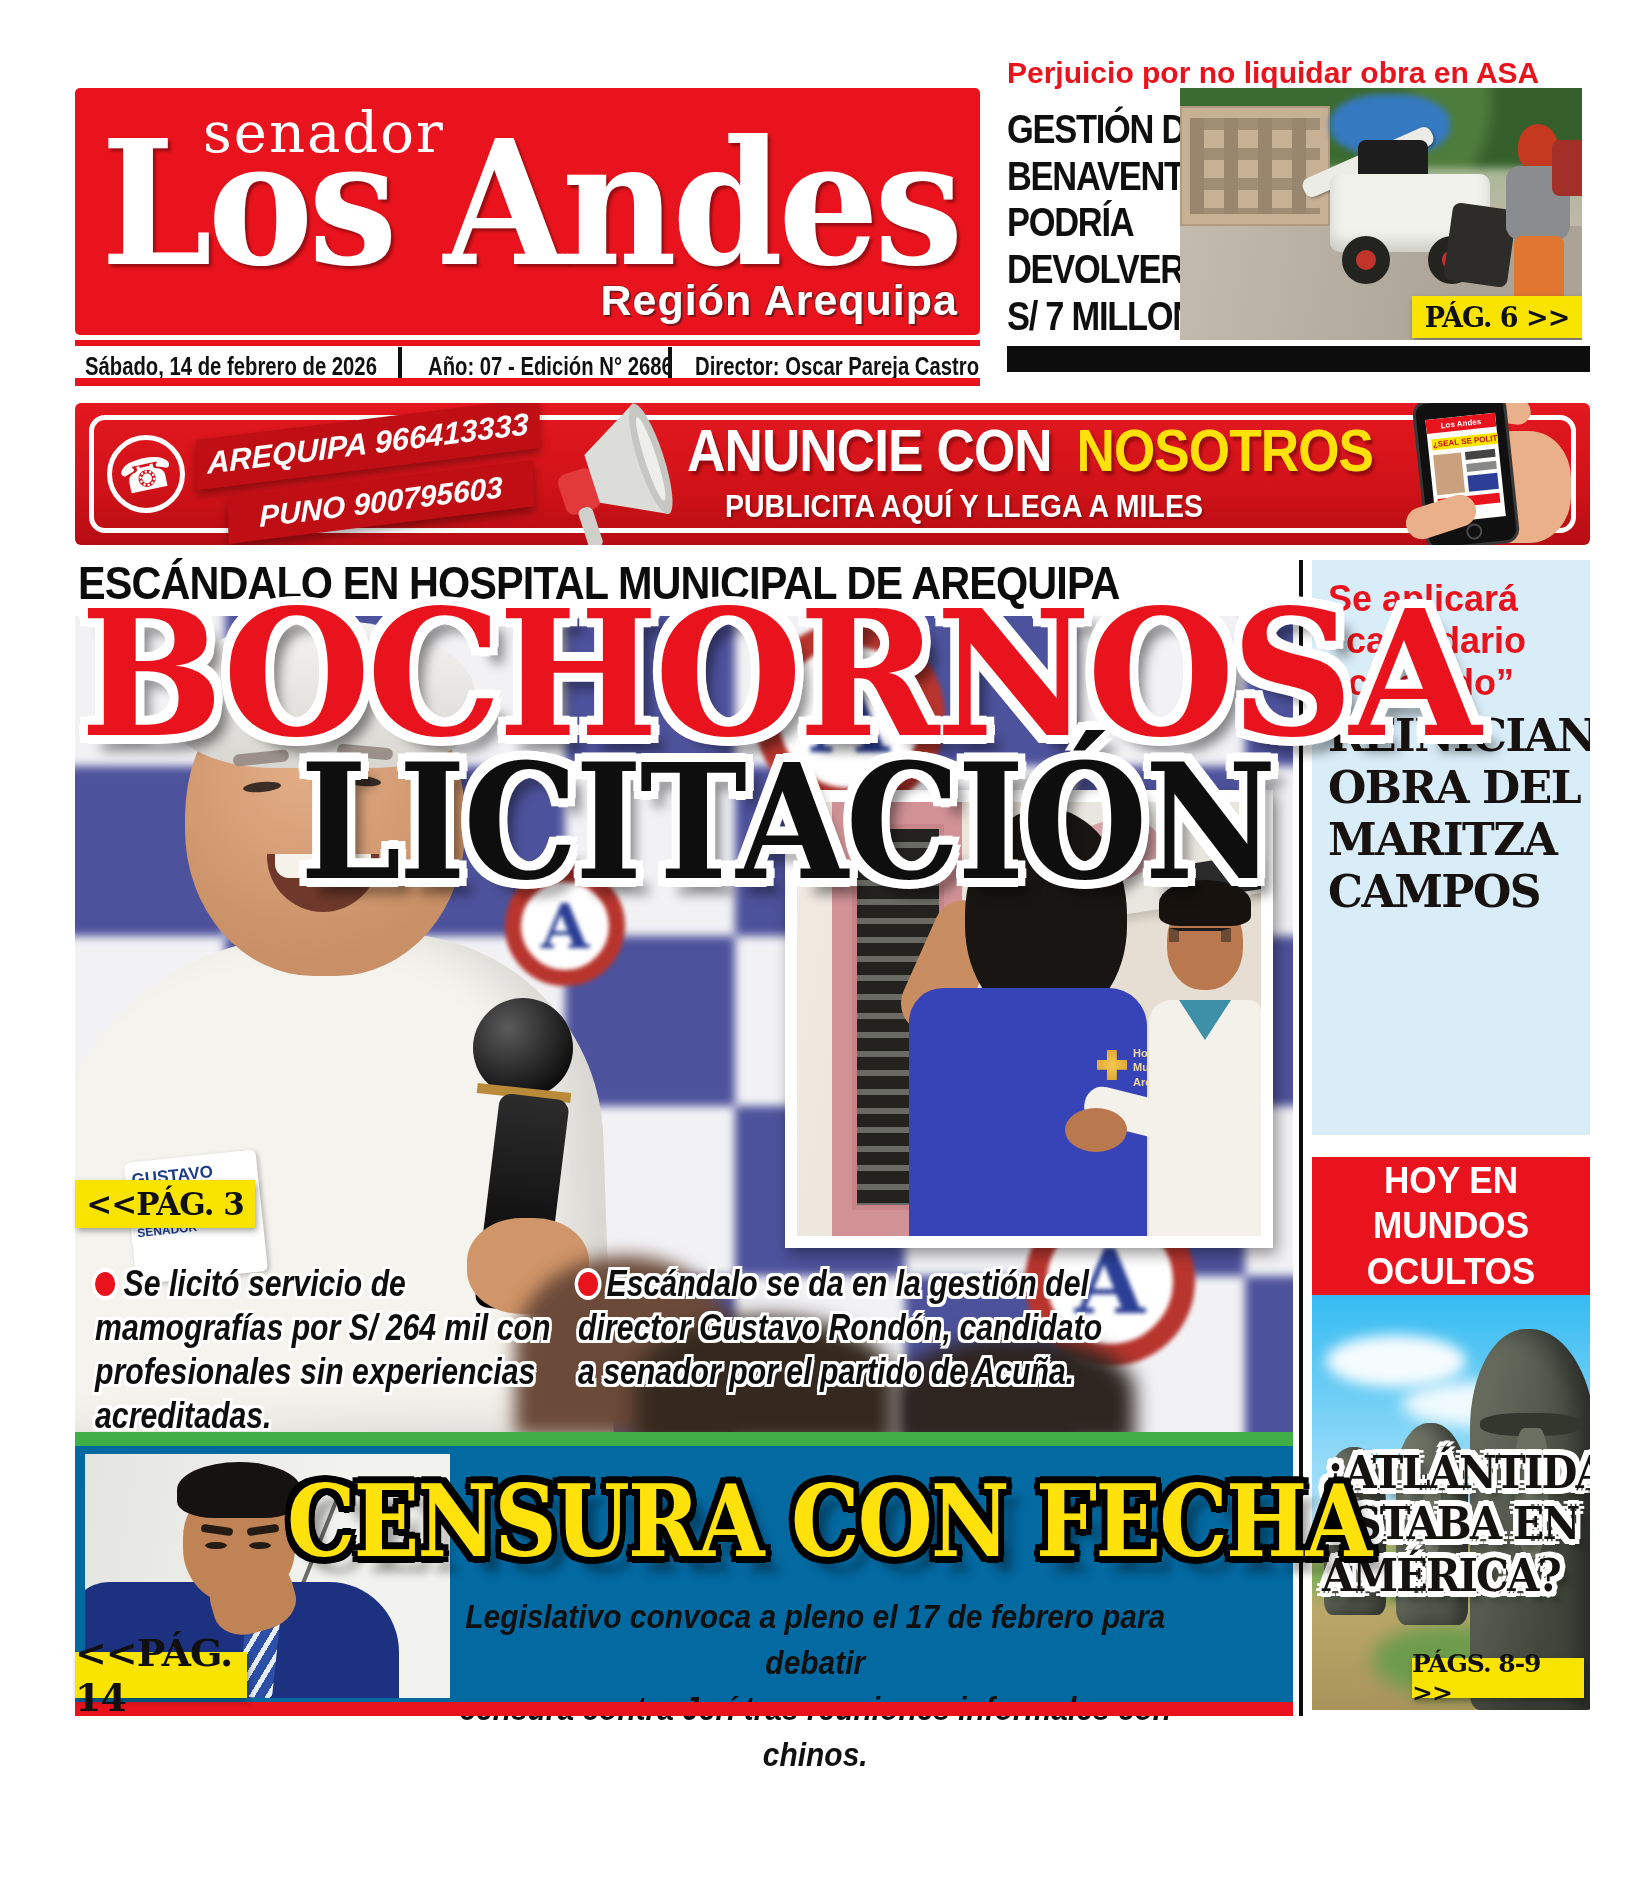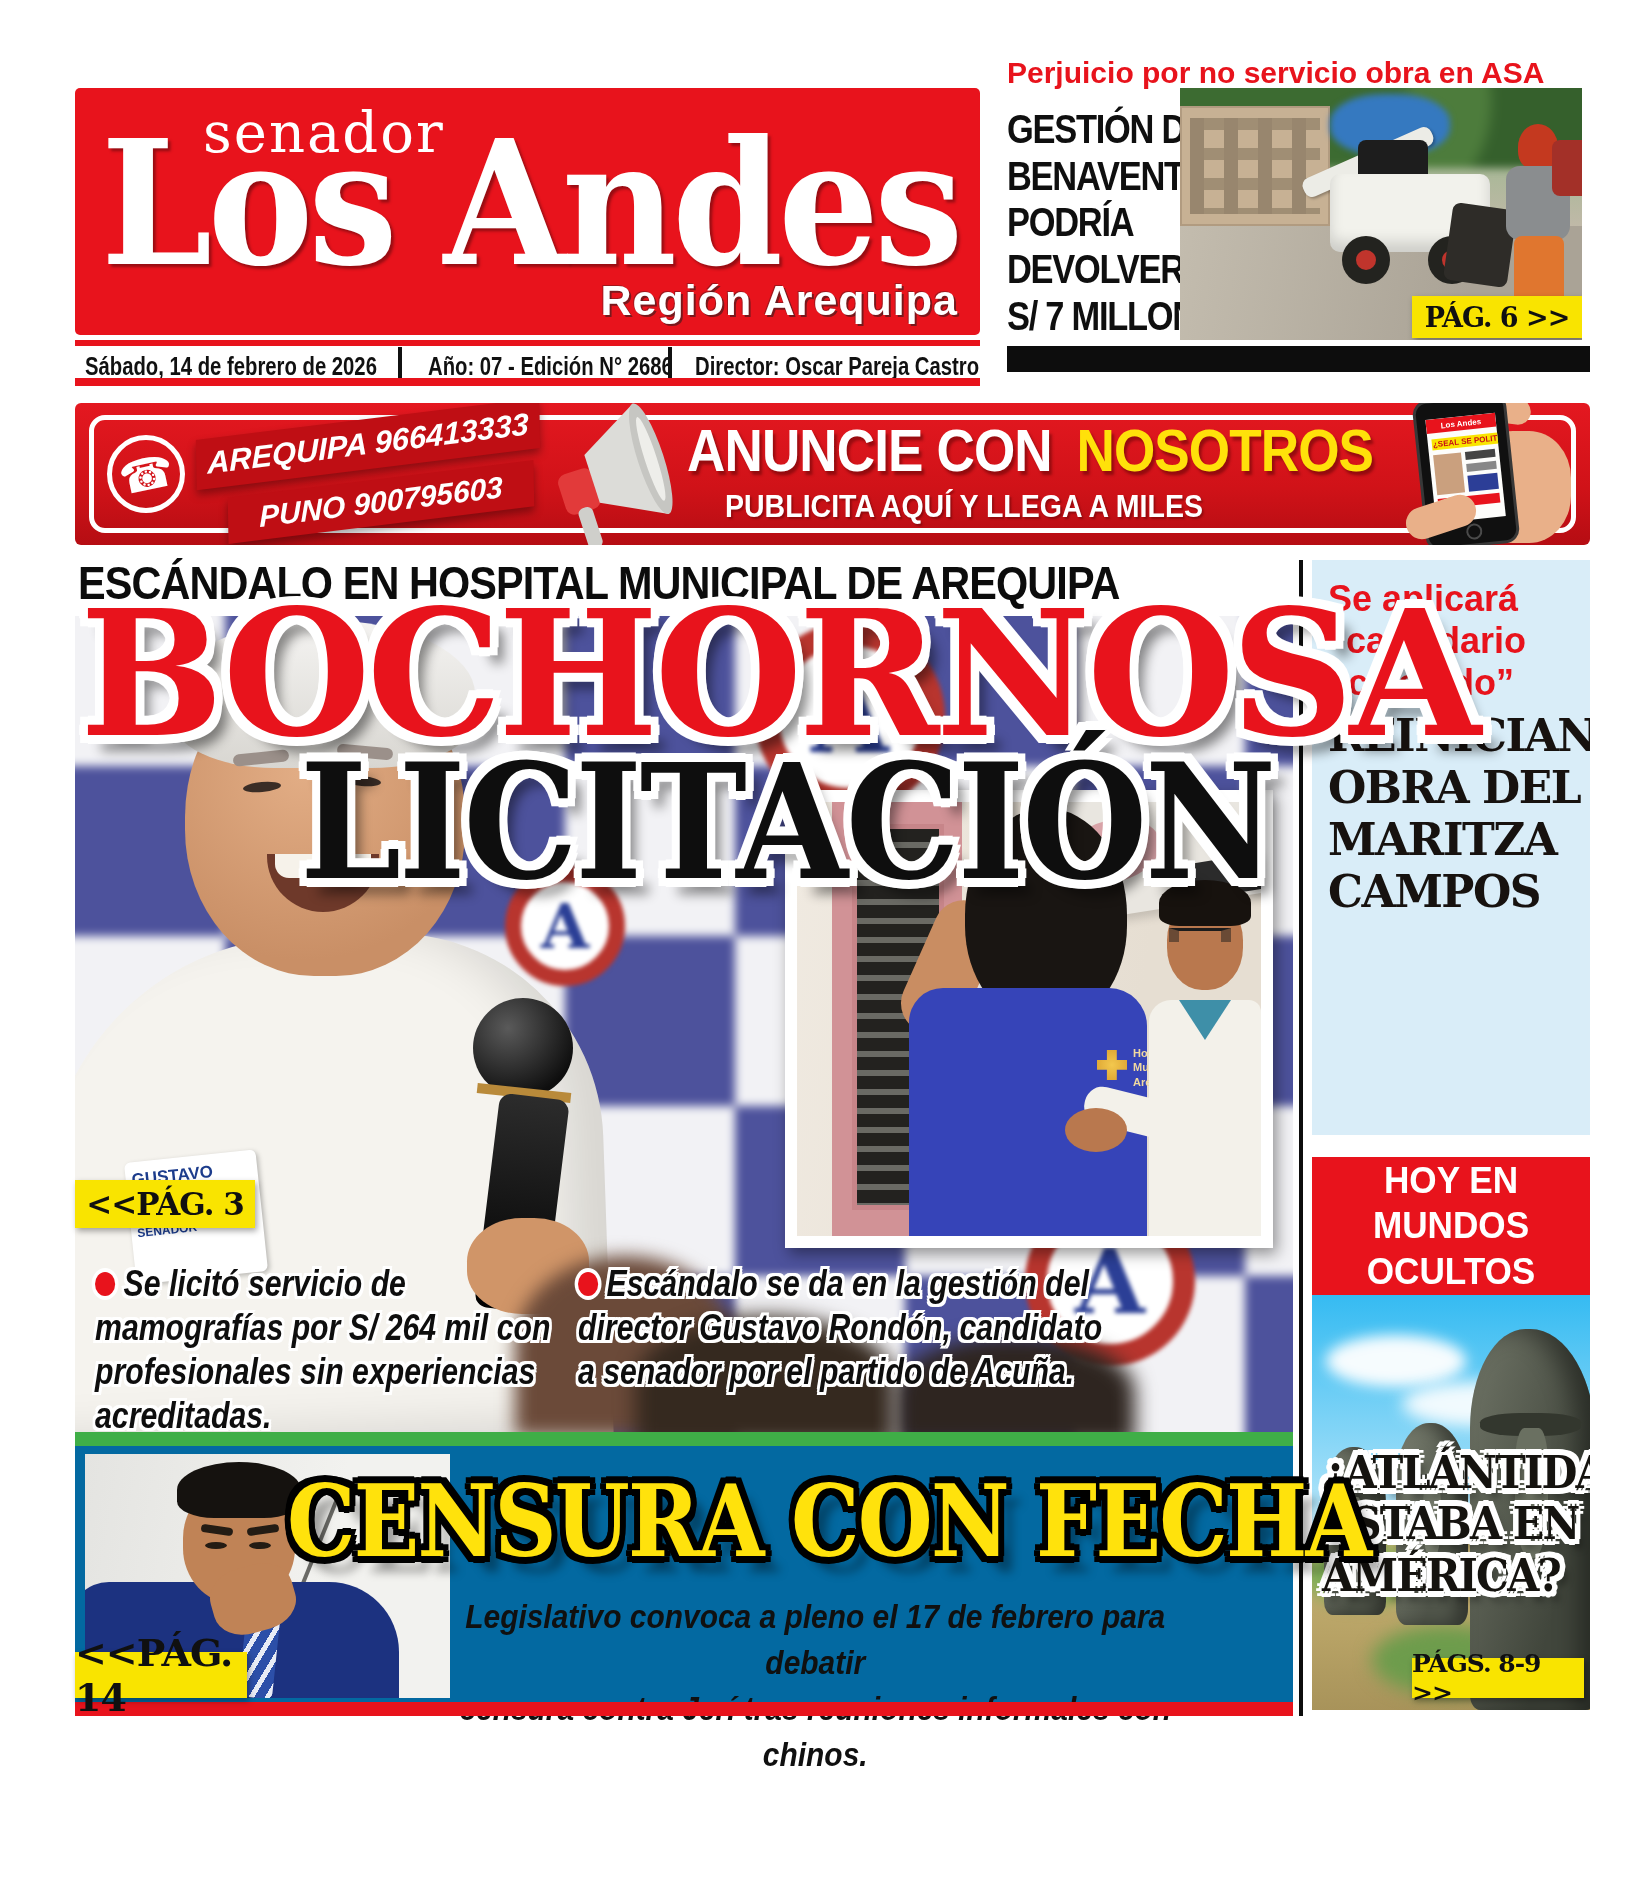--- a/index.html
+++ b/index.html
@@ -27,21 +27,21 @@
 
 <div class="page">
 
   <div class="s" style="left:75px;top:88px;width:905px;height:247px;background:#e8131c;border-radius:5px">
     <div class="s sf" style="left:128px;top:12px;font-size:56px;font-weight:normal;color:#fff;letter-spacing:2px">senador</div>
     <div class="s sf nw" style="left:26px;top:30px;font-size:172px;line-height:1;color:#fff;letter-spacing:-5px;
                 transform:scaleX(.92);transform-origin:left top;text-shadow:3px 3px 3px rgba(0,0,0,.35)">Los Andes</div>
     <div class="s od2 nw" style="right:22px;bottom:10px;font-size:43px;font-weight:900;color:#fff;letter-spacing:1px">Región Arequipa</div>
   </div>
 
-  <div class="s nw" style="left:1007px;top:56px;font-size:30px;font-weight:bold;color:#e8131c">Perjuicio por no servicio obra en ASA</div>
+  <div class="s nw" style="left:1007px;top:56px;font-size:30px;font-weight:bold;color:#e8131c">Perjuicio por no liquidar obra en ASA</div>
 
   <div class="s" style="left:1007px;top:106px;width:200px;font-size:41px;font-weight:900;line-height:1.14;
               letter-spacing:-1.5px;color:#0f0f0f;transform:scaleX(.84);transform-origin:left top">
     <span class="nw" style="display:block">GESTIÓN DE</span>
     <span class="nw" style="display:block">BENAVENTE</span>
     <span class="nw" style="display:block">PODRÍA</span>
     <span class="nw" style="display:block">DEVOLVER</span>
     <span class="nw" style="display:block">S/ 7 MILLONES</span>
   </div>
 

